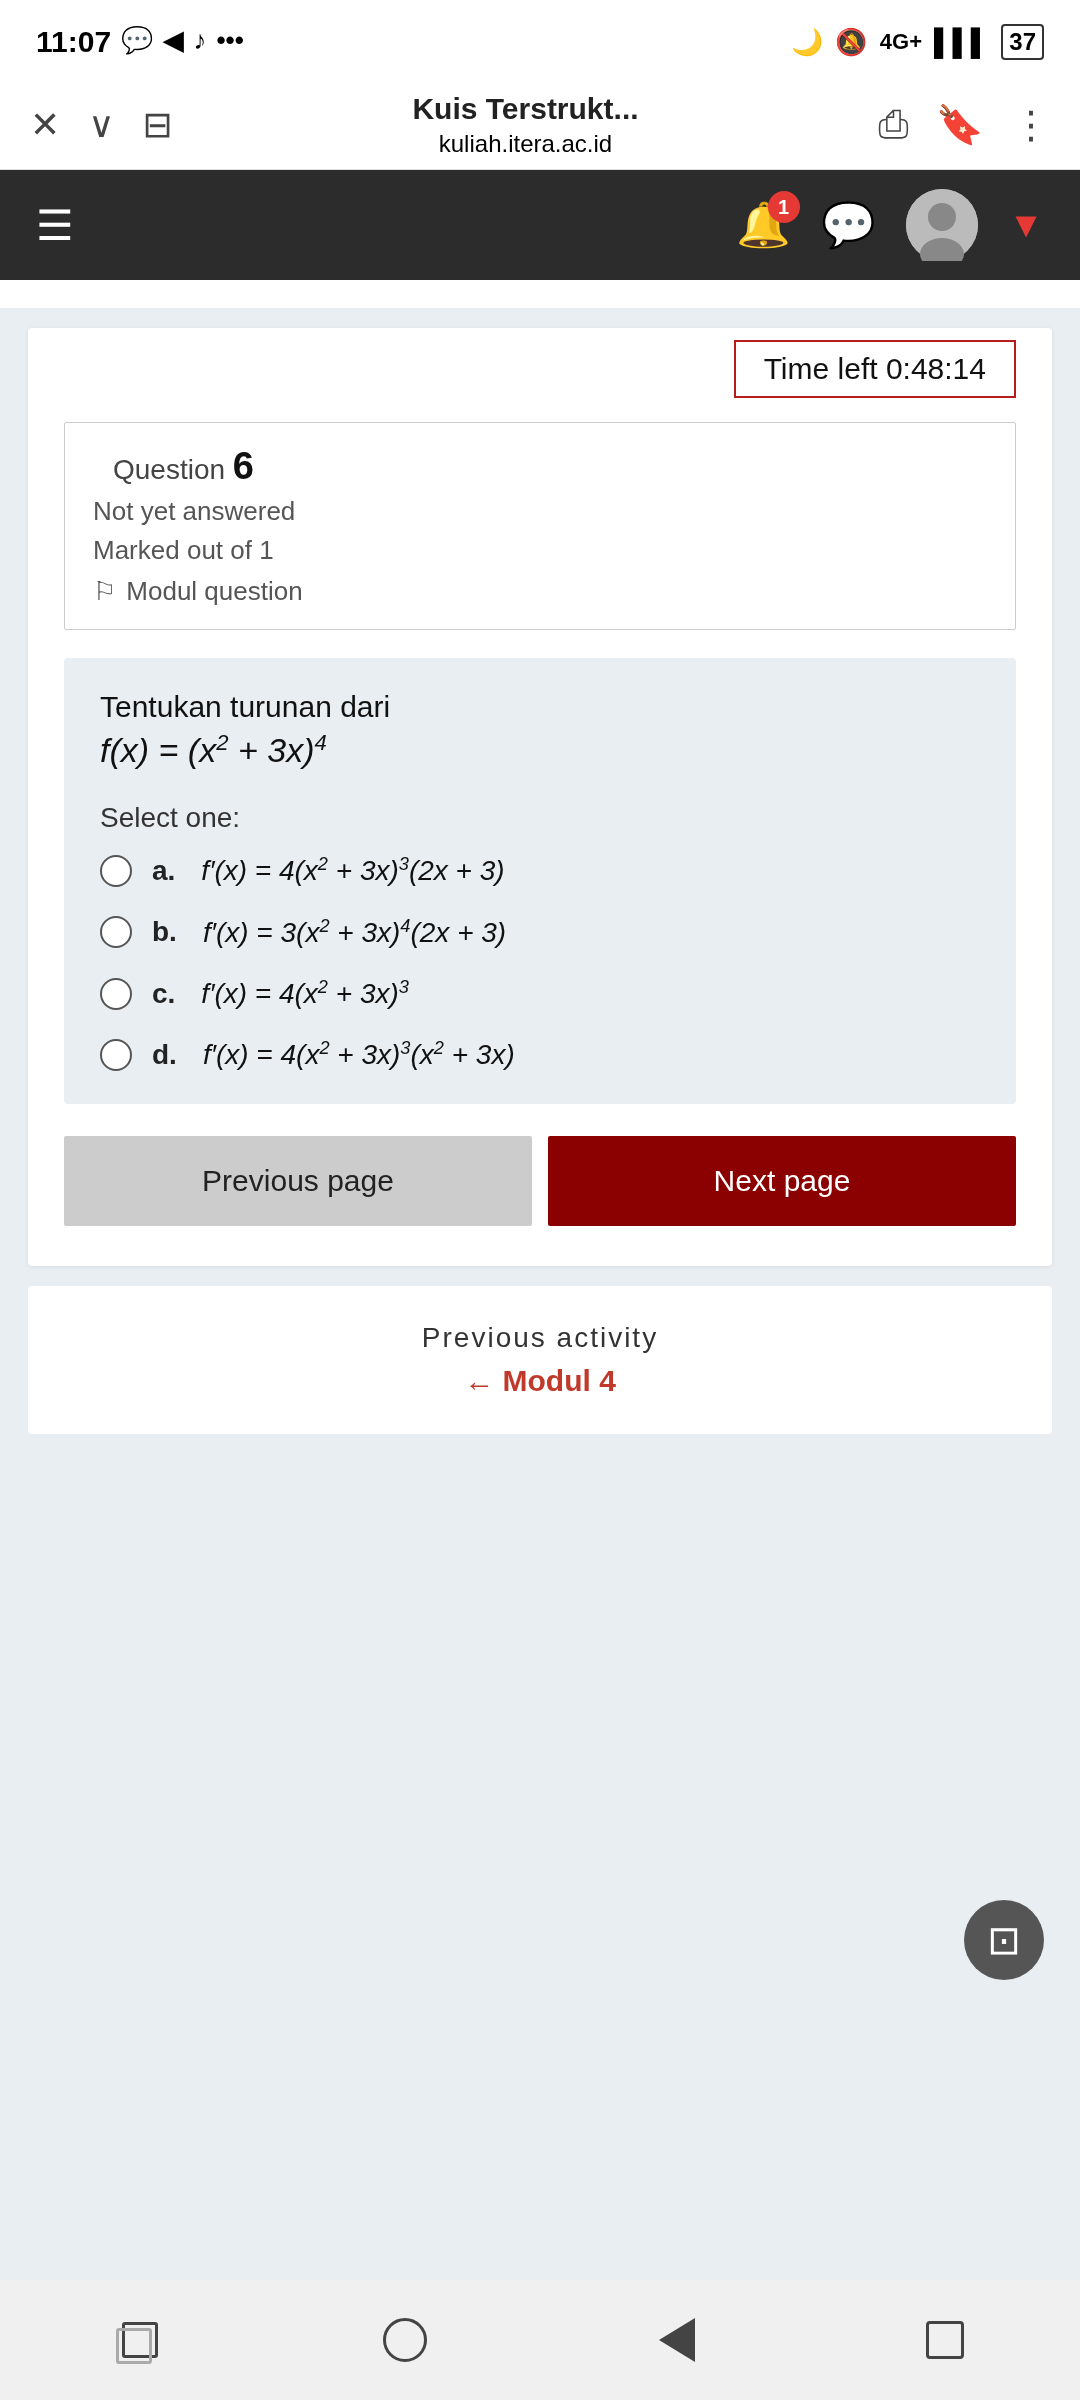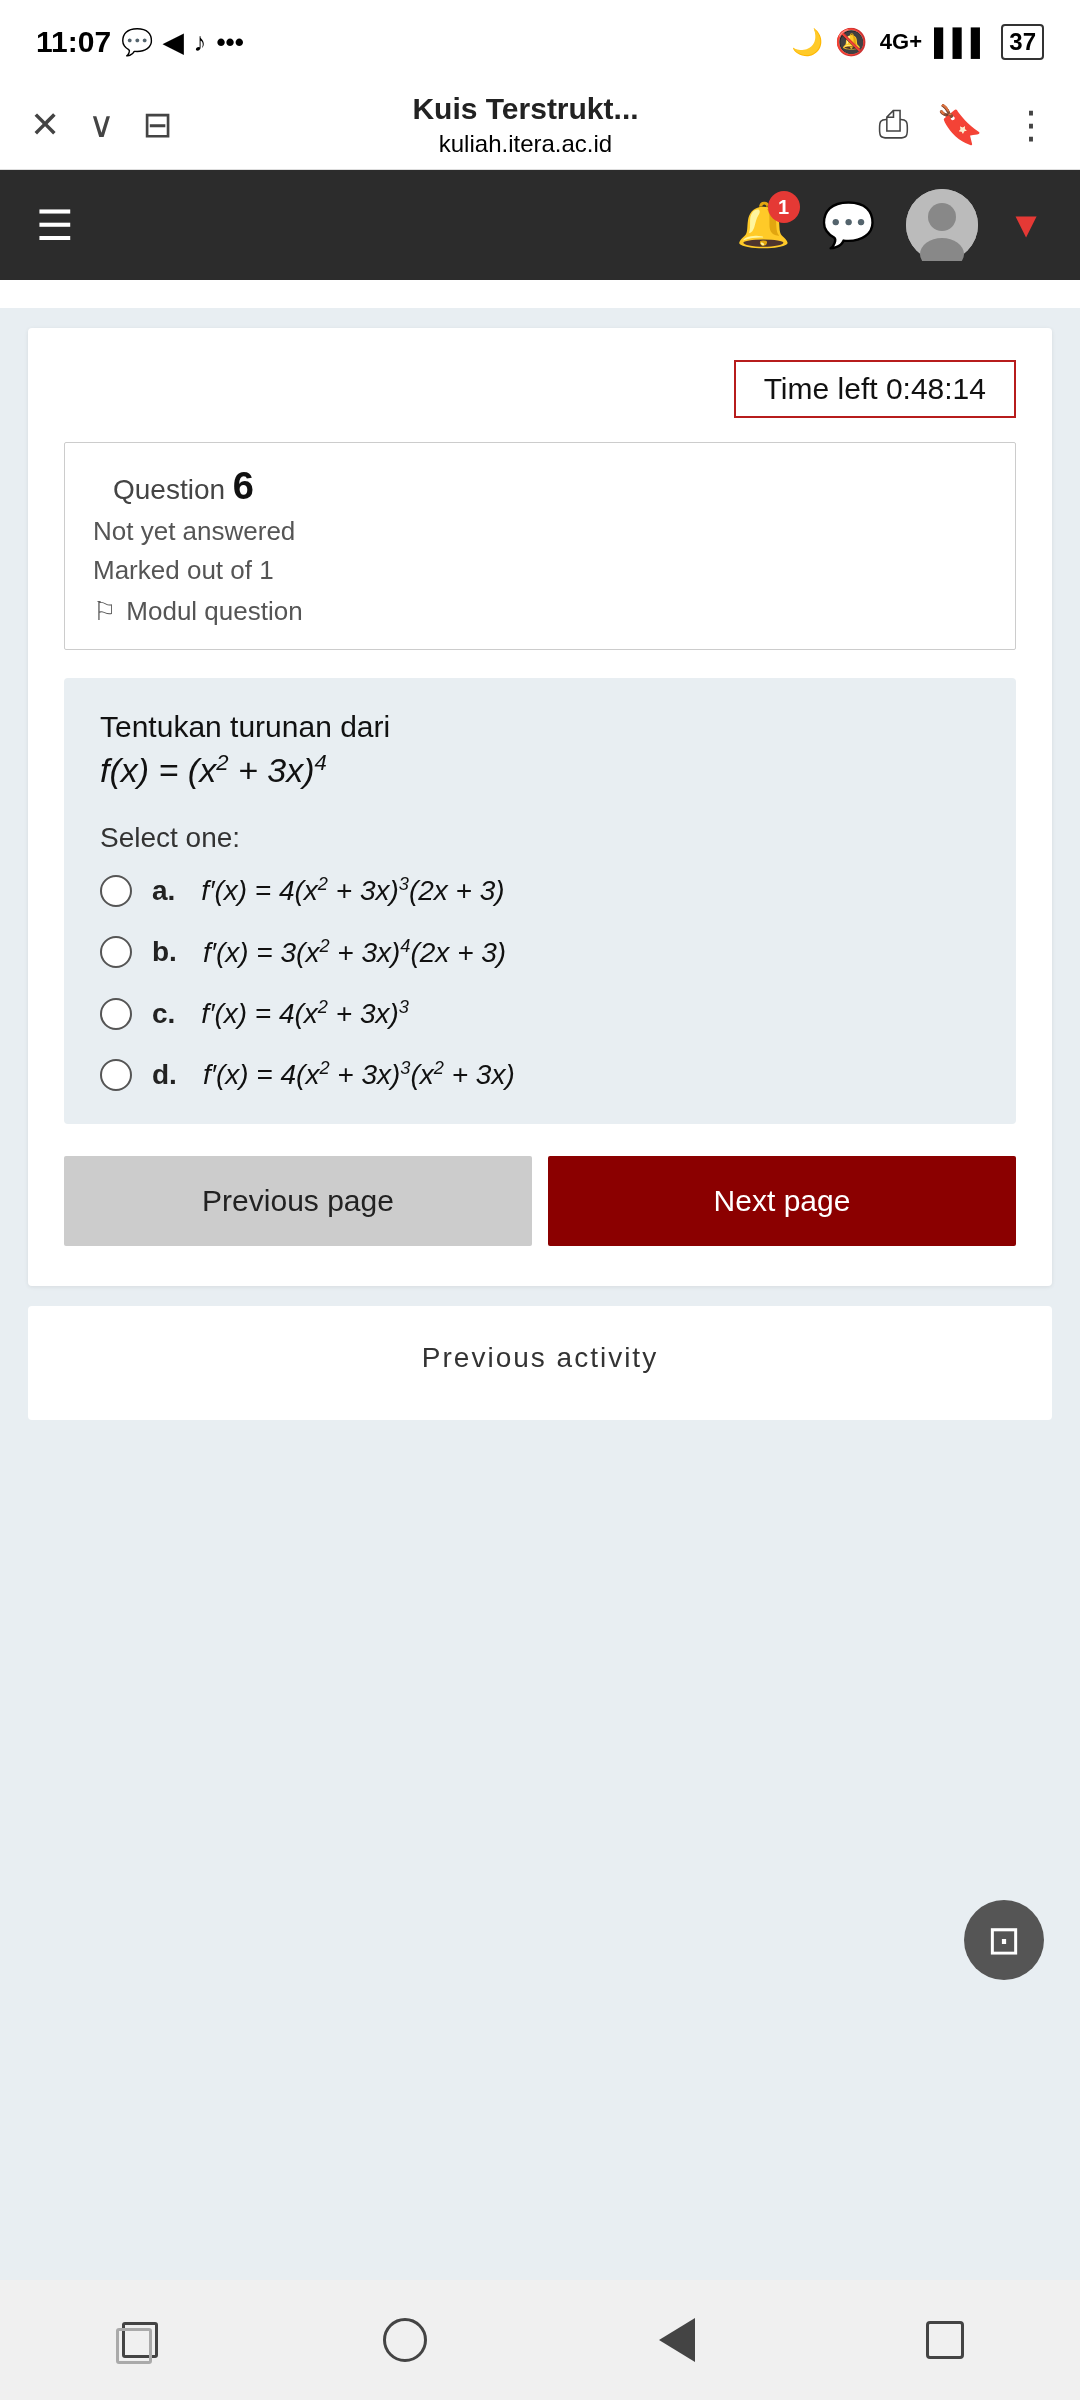--- a/index.html
+++ b/index.html
@@ -18,21 +18,20 @@
       display: flex;
       justify-content: space-between;
       align-items: center;
       padding: 18px 36px 14px 36px;
       height: 80px;
     }
     .status-time {
       font-size: 30px;
       font-weight: 600;
       display: flex;
-      align-items: center;
       gap: 10px;
     }
     .status-icons-right {
       display: flex;
       align-items: center;
       gap: 12px;
       font-size: 26px;
     }
     .battery-box {
       border: 2px solid #333;
@@ -161,21 +160,21 @@
     .top-strip {
       background: #fff;
       height: 28px;
     }
 
     
     .quiz-card {
       background: #fff;
       margin: 20px 28px;
       border-radius: 4px;
-      padding: 32px 36px 40px 36px;
+      padding: 12px 36px 40px 36px;
       box-shadow: 0 1px 4px rgba(0,0,0,0.08);
     }
 
     
     .timer-row {
       display: flex;
       justify-content: flex-end;
       margin-bottom: 24px;
     }
     .timer-box {
@@ -542,20 +541,21 @@
 
     <div class="nav-buttons">
       <button class="btn-prev">Previous page</button>
       <button class="btn-next">Next page</button>
     </div>
 
   </div>
 
   <div class="bottom-activity">
     <div class="prev-activity-label">Previous activity</div>
+    <div class="modul-link">← Modul 4</div>
   </div>
 
   <div style="height:140px;"></div>
 </div>
 
 <div class="floating-btn">
   <span class="floating-btn-icon">⊡</span>
 </div>
 
 <div class="android-nav">

